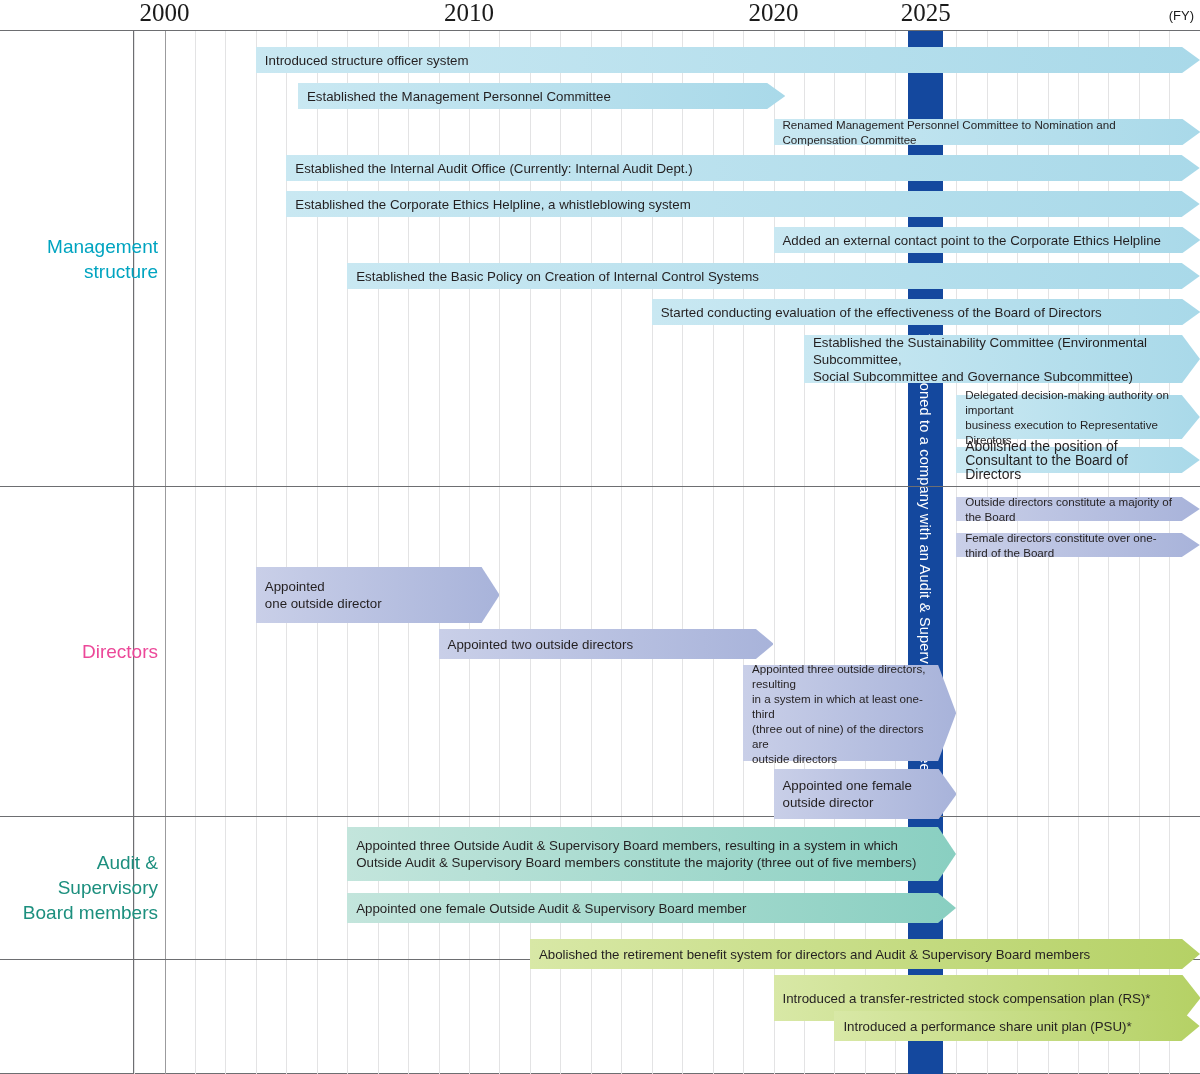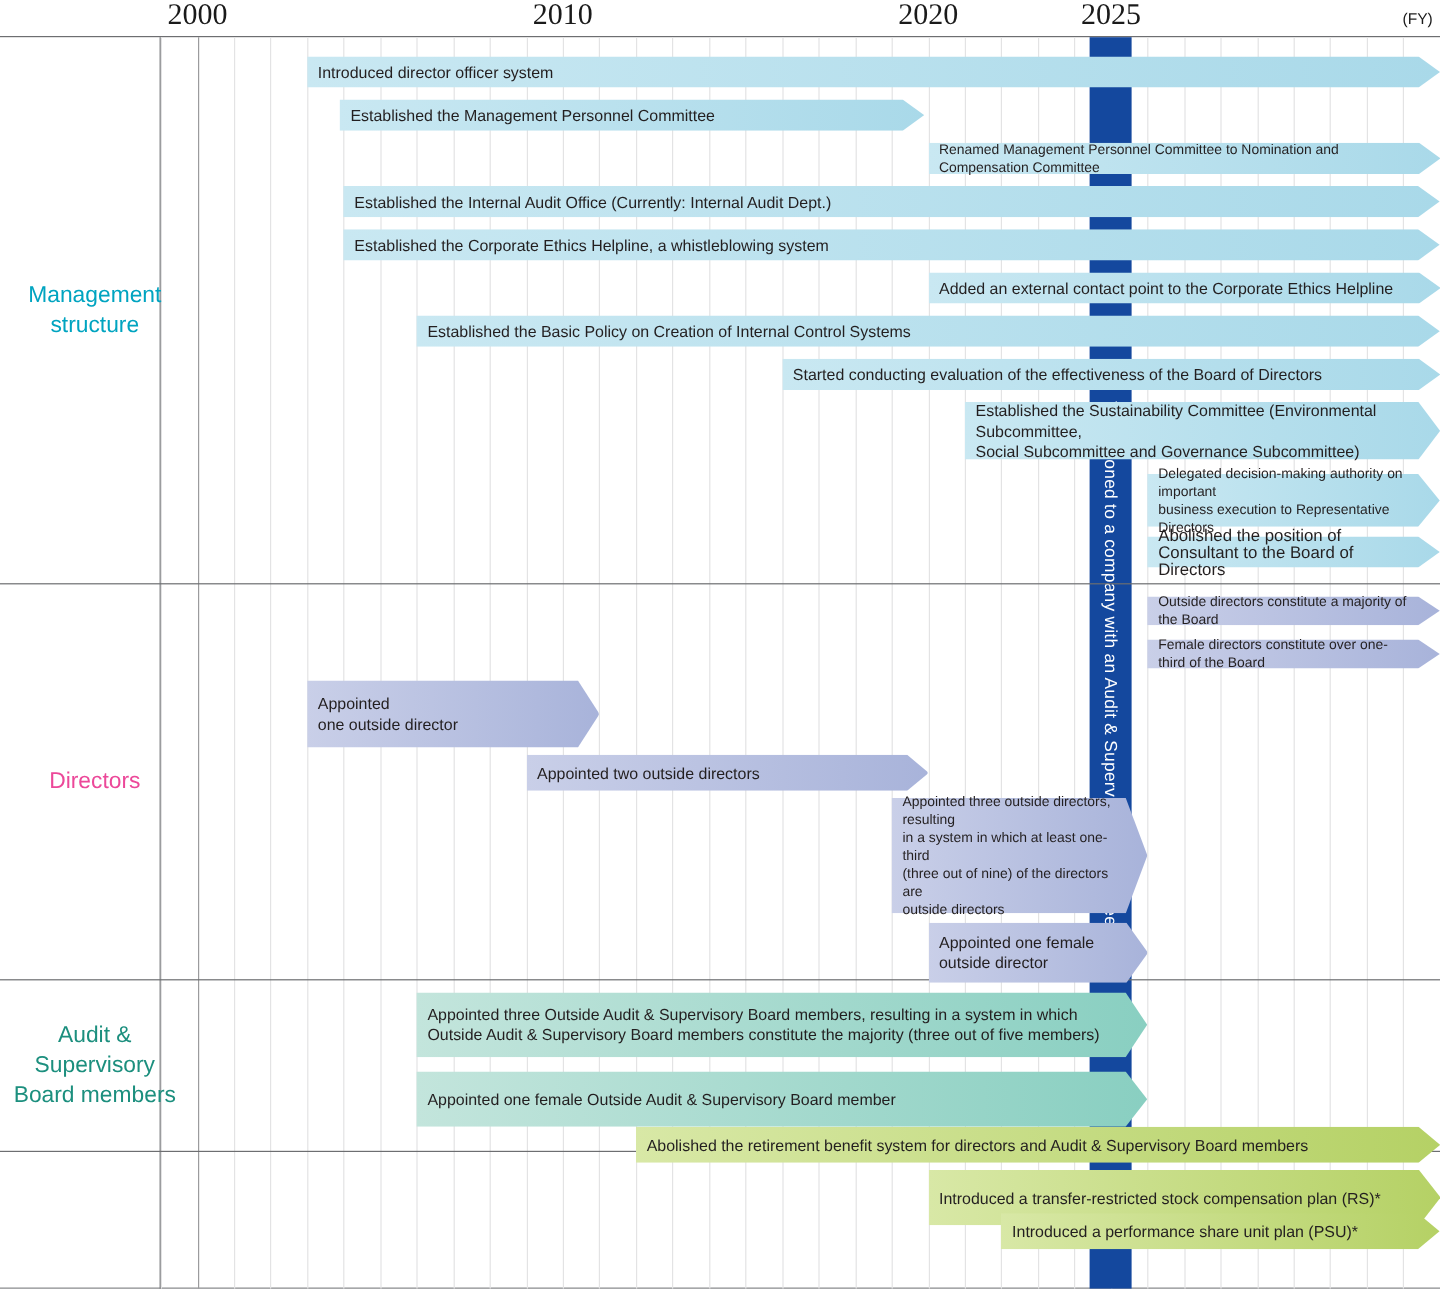--- a/index.html
+++ b/index.html
@@ -37,21 +37,21 @@
   .grid { position:absolute; left:0; top:31px; width:1200px; height:1043px; }
   .vline { position:absolute; top:0; width:1px; height:100%; background:#e3e3e4; }
   .vline.major { background:#9b9b9d; width:1px; }
   .leftcol-line { position:absolute; left:133px; top:0; width:1px; height:100%; background:#6d6e71; }
   .rowdiv { position:absolute; left:0; width:1200px; height:1px; background:#6d6e71; }
   .bottomrule { position:absolute; left:0; top:1042px; width:1200px; height:1px; background:#6d6e71; }
 
   
   .cat {
     position:absolute; left:0; width:158px;
-    text-align:center; font-size:19px; line-height:25px;
+    text-align:right; font-size:19px; line-height:25px;
     font-family:"Liberation Sans", sans-serif;
   }
 
   
   .band2025 {
     position:absolute; width:35px; top:31px; height:1043px;
     background:#14489e;
   }
   .band2025 .vtext {
     position:absolute; left:50%; top:50%;
@@ -143,22 +143,22 @@
       <div class="cat" style="color: rgb(0, 164, 192); top: 202.5px; white-space: pre-line;">Management
 structure</div>
       <div class="bar" style="left: 255.85px; top: 16px; width: 944.15px; height: 26px;"><svg class="shape" viewBox="0 0 944.15 26" preserveAspectRatio="none">
           <defs>
             <linearGradient id="grad-0-0" x1="0" y1="0" x2="1" y2="0">
               <stop offset="0%" stop-color="#c9e8f2"></stop>
               <stop offset="100%" stop-color="#a9d9e9"></stop>
             </linearGradient>
           </defs>
           <polygon points="0,0 926.15,0 944.15,13 926.15,26 0,26" fill="url(#grad-0-0)"></polygon>
-        </svg><span class="txt">Introduced director officer system</span></div>
-      <div class="bar" style="left: 283px; top: 52px; width: 487.2px; height: 26px;"><svg class="shape" viewBox="0 0 487.2 26" preserveAspectRatio="none">
+        </svg><span class="txt">Introduced structure officer system</span></div>
+      <div class="bar" style="left: 298px; top: 52px; width: 487.2px; height: 26px;"><svg class="shape" viewBox="0 0 487.2 26" preserveAspectRatio="none">
           <defs>
             <linearGradient id="grad-0-1" x1="0" y1="0" x2="1" y2="0">
               <stop offset="0%" stop-color="#c9e8f2"></stop>
               <stop offset="100%" stop-color="#a9d9e9"></stop>
             </linearGradient>
           </defs>
           <polygon points="0,0 469.2,0 487.2,13 469.2,26 0,26" fill="url(#grad-0-1)"></polygon>
         </svg><span class="txt">Established the Management Personnel Committee</span></div>
       <div class="bar small" style="left: 773.5px; top: 88px; width: 426.5px; height: 26px;"><svg class="shape" viewBox="0 0 426.5 26" preserveAspectRatio="none">
           <defs>
@@ -311,21 +311,21 @@
       <div class="bar" style="left: 347.2px; top: 796px; width: 609px; height: 54px;"><svg class="shape" viewBox="0 0 609 54" preserveAspectRatio="none">
           <defs>
             <linearGradient id="grad-2-0" x1="0" y1="0" x2="1" y2="0">
               <stop offset="0%" stop-color="#c3e5dc"></stop>
               <stop offset="100%" stop-color="#89cfc1"></stop>
             </linearGradient>
           </defs>
           <polygon points="0,0 591,0 609,27 591,54 0,54" fill="url(#grad-2-0)"></polygon>
         </svg><span class="txt">Appointed three Outside Audit &amp; Supervisory Board members, resulting in a system in which
 Outside Audit &amp; Supervisory Board members constitute the majority (three out of five members)</span></div>
-      <div class="bar" style="left: 347.2px; top: 862px; width: 609px; height: 46px;"><svg class="shape" viewBox="0 0 609 30" preserveAspectRatio="none">
+      <div class="bar" style="left: 347.2px; top: 862px; width: 609px; height: 30px;"><svg class="shape" viewBox="0 0 609 30" preserveAspectRatio="none">
           <defs>
             <linearGradient id="grad-2-1" x1="0" y1="0" x2="1" y2="0">
               <stop offset="0%" stop-color="#c3e5dc"></stop>
               <stop offset="100%" stop-color="#89cfc1"></stop>
             </linearGradient>
           </defs>
           <polygon points="0,0 591,0 609,15 591,30 0,30" fill="url(#grad-2-1)"></polygon>
         </svg><span class="txt">Appointed one female Outside Audit &amp; Supervisory Board member</span></div>
       <div class="rowdiv" style="top: 928px;"></div>
       <div class="bar" style="left: 529.9px; top: 908px; width: 670.1px; height: 30px;"><svg class="shape" viewBox="0 0 670.1 30" preserveAspectRatio="none">

